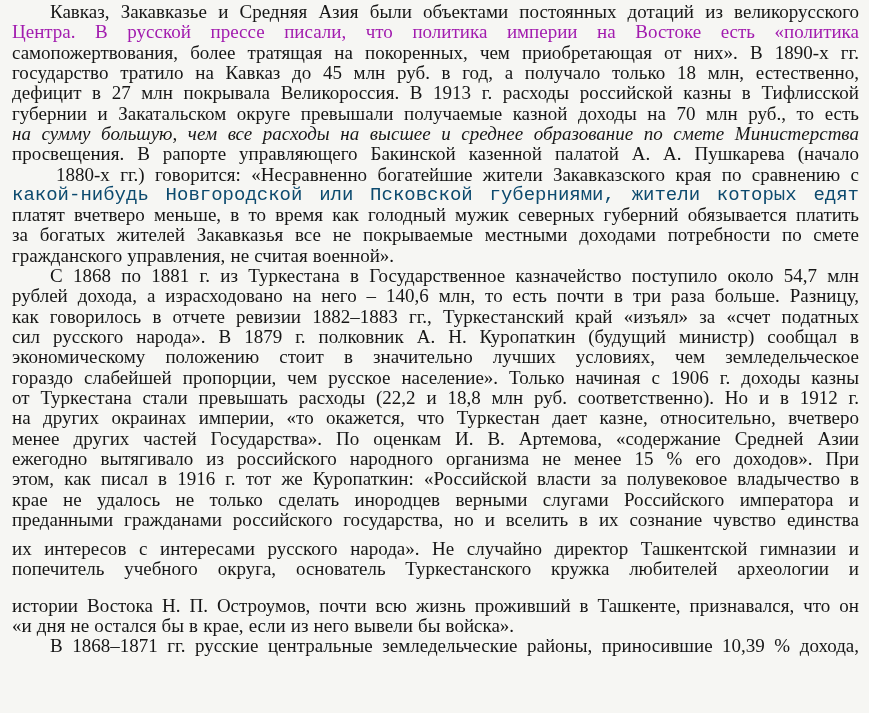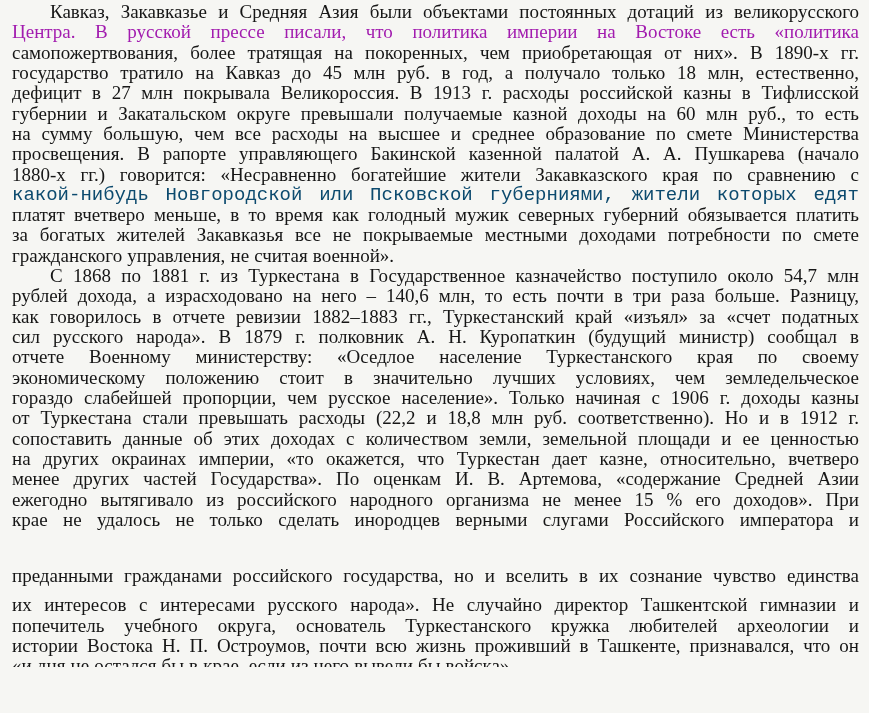--- a/index.html
+++ b/index.html
@@ -47,46 +47,45 @@
 <body style="background: rgb(246, 246, 243);">
 
 <div class="page">
   <div class="text-block" id="text-block">
       <div class="paragraph">
         <div class="line indent" style="color: rgb(22, 22, 22);">Кавказ, Закавказье и Средняя Азия были объектами постоянных дотаций из великорусского</div>
         <div class="line" style="color: #a21caf;">Центра. В русской прессе писали, что политика империи на Востоке есть «политика</div>
         <div class="line" style="color: rgb(22, 22, 22);">самопожертвования, более тратящая на покоренных, чем приобретающая от них». В 1890-х гг.</div>
         <div class="line" style="color: rgb(22, 22, 22);">государство тратило на Кавказ до 45 млн руб. в год, а получало только 18 млн, естественно,</div>
         <div class="line" style="color: rgb(22, 22, 22);">дефицит в 27 млн покрывала Великороссия. В 1913 г. расходы российской казны в Тифлисской</div>
-        <div class="line" style="color: rgb(22, 22, 22);">губернии и Закатальском округе превышали получаемые казной доходы на 60 млн руб., то есть</div>
-        <div class="line" style="color: rgb(22, 22, 22);">на сумму большую, чем все расходы на высшее и среднее образование по смете Министерства</div>
+        <div class="line" style="color: rgb(22, 22, 22);">губернии и Закатальском округе превышали получаемые казной доходы на 70 млн руб., то есть</div>
+        <div class="line" style="color: rgb(22, 22, 22); font-style: italic;">на сумму большую, чем все расходы на высшее и среднее образование по смете Министерства</div>
         <div class="line" style="color: rgb(22, 22, 22);">просвещения. В рапорте управляющего Бакинской казенной палатой А. А. Пушкарева (начало</div>
-        <div class="line" style="color: rgb(22, 22, 22);">1880-х гг.) говорится: «Несравненно богатейшие жители Закавказского края по сравнению с</div>
+        <div class="line" style="color: rgb(22, 22, 22); margin-left: 44px;">1880-х гг.) говорится: «Несравненно богатейшие жители Закавказского края по сравнению с</div>
         <div class="line" style="color: #0c4a6e; font-family: Liberation Mono, monospace;">какой-нибудь Новгородской или Псковской губерниями, жители которых едят хлеб с мякиной,</div>
         <div class="line" style="color: rgb(22, 22, 22);">платят вчетверо меньше, в то время как голодный мужик северных губерний обязывается платить</div>
         <div class="line" style="color: rgb(22, 22, 22);">за богатых жителей Закавказья все не покрываемые местными доходами потребности по смете</div>
         <div class="line line-end" style="color: rgb(22, 22, 22);">гражданского управления, не считая военной».</div>
       </div>
       <div class="paragraph">
         <div class="line indent" style="color: rgb(22, 22, 22);">С 1868 по 1881 г. из Туркестана в Государственное казначейство поступило около 54,7 млн</div>
         <div class="line" style="color: rgb(22, 22, 22);">рублей дохода, а израсходовано на него – 140,6 млн, то есть почти в три раза больше. Разницу,</div>
         <div class="line" style="color: rgb(22, 22, 22);">как говорилось в отчете ревизии 1882–1883 гг., Туркестанский край «изъял» за «счет податных</div>
         <div class="line" style="color: rgb(22, 22, 22);">сил русского народа». В 1879 г. полковник А. Н. Куропаткин (будущий министр) сообщал в</div>
-        <div class="line" style="color: rgb(22, 22, 22);">отчете Военному министерству: «Оседлое население Туркестанского края по своему</div>
         <div class="line" style="color: rgb(22, 22, 22);">экономическому положению стоит в значительно лучших условиях, чем земледельческое</div>
         <div class="line" style="color: rgb(22, 22, 22);">гораздо слабейшей пропорции, чем русское население». Только начиная с 1906 г. доходы казны</div>
         <div class="line" style="color: rgb(22, 22, 22);">от Туркестана стали превышать расходы (22,2 и 18,8 млн руб. соответственно). Но и в 1912 г.</div>
-        <div class="line" style="color: rgb(22, 22, 22);">сопоставить данные об этих доходах с количеством земли, земельной площади и ее ценностью</div>
         <div class="line" style="color: rgb(22, 22, 22);">на других окраинах империи, «то окажется, что Туркестан дает казне, относительно, вчетверо</div>
         <div class="line" style="color: rgb(22, 22, 22);">менее других частей Государства». По оценкам И. В. Артемова, «содержание Средней Азии</div>
         <div class="line" style="color: rgb(22, 22, 22);">ежегодно вытягивало из российского народного организма не менее 15 % его доходов». При</div>
+        <div class="line" style="color: rgb(22, 22, 22);">этом, как писал в 1916 г. тот же Куропаткин: «Российской власти за полувековое владычество в</div>
         <div class="line" style="color: rgb(22, 22, 22);">крае не удалось не только сделать инородцев верными слугами Российского императора и</div>
-        <div class="line" style="color: rgb(22, 22, 22); margin-top: 36px;">преданными гражданами российского государства, но и вселить в их сознание чувство единства</div>
+        <div class="line" style="color: rgb(22, 22, 22);">преданными гражданами российского государства, но и вселить в их сознание чувство единства</div>
         <div class="line" style="color: rgb(22, 22, 22); margin-top: 9px;">их интересов с интересами русского народа». Не случайно директор Ташкентской гимназии и</div>
         <div class="line" style="color: rgb(22, 22, 22);">попечитель учебного округа, основатель Туркестанского кружка любителей археологии и</div>
-        <div class="line" style="color: rgb(22, 22, 22);">истории Востока Н. П. Остроумов, почти всю жизнь проживший в Ташкенте, признавался, что он</div>
+        <div class="line" style="color: rgb(22, 22, 22); margin-top: 16px;">истории Востока Н. П. Остроумов, почти всю жизнь проживший в Ташкенте, признавался, что он</div>
         <div class="line line-end" style="color: rgb(22, 22, 22);">«и дня не остался бы в крае, если из него вывели бы войска».</div>
       </div>
       <div class="paragraph">
         <div class="line indent" style="color: rgb(22, 22, 22);">В 1868–1871 гг. русские центральные земледельческие районы, приносившие 10,39 % дохода,</div>
       </div>
     </div>
 </div>
 
 </body></html>

